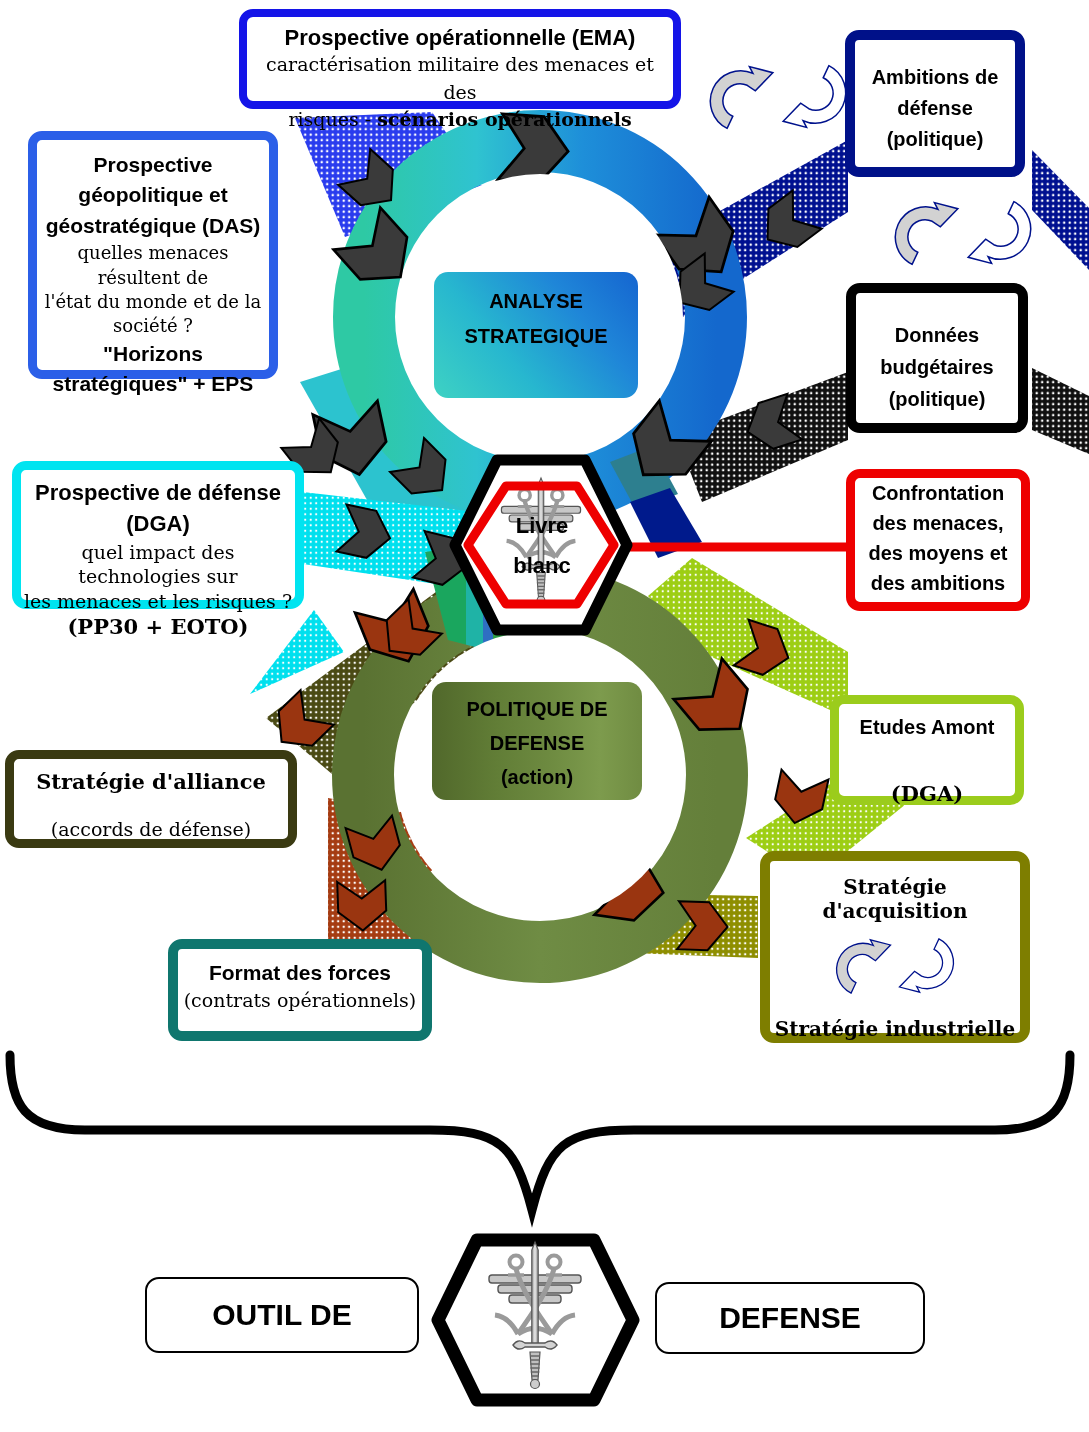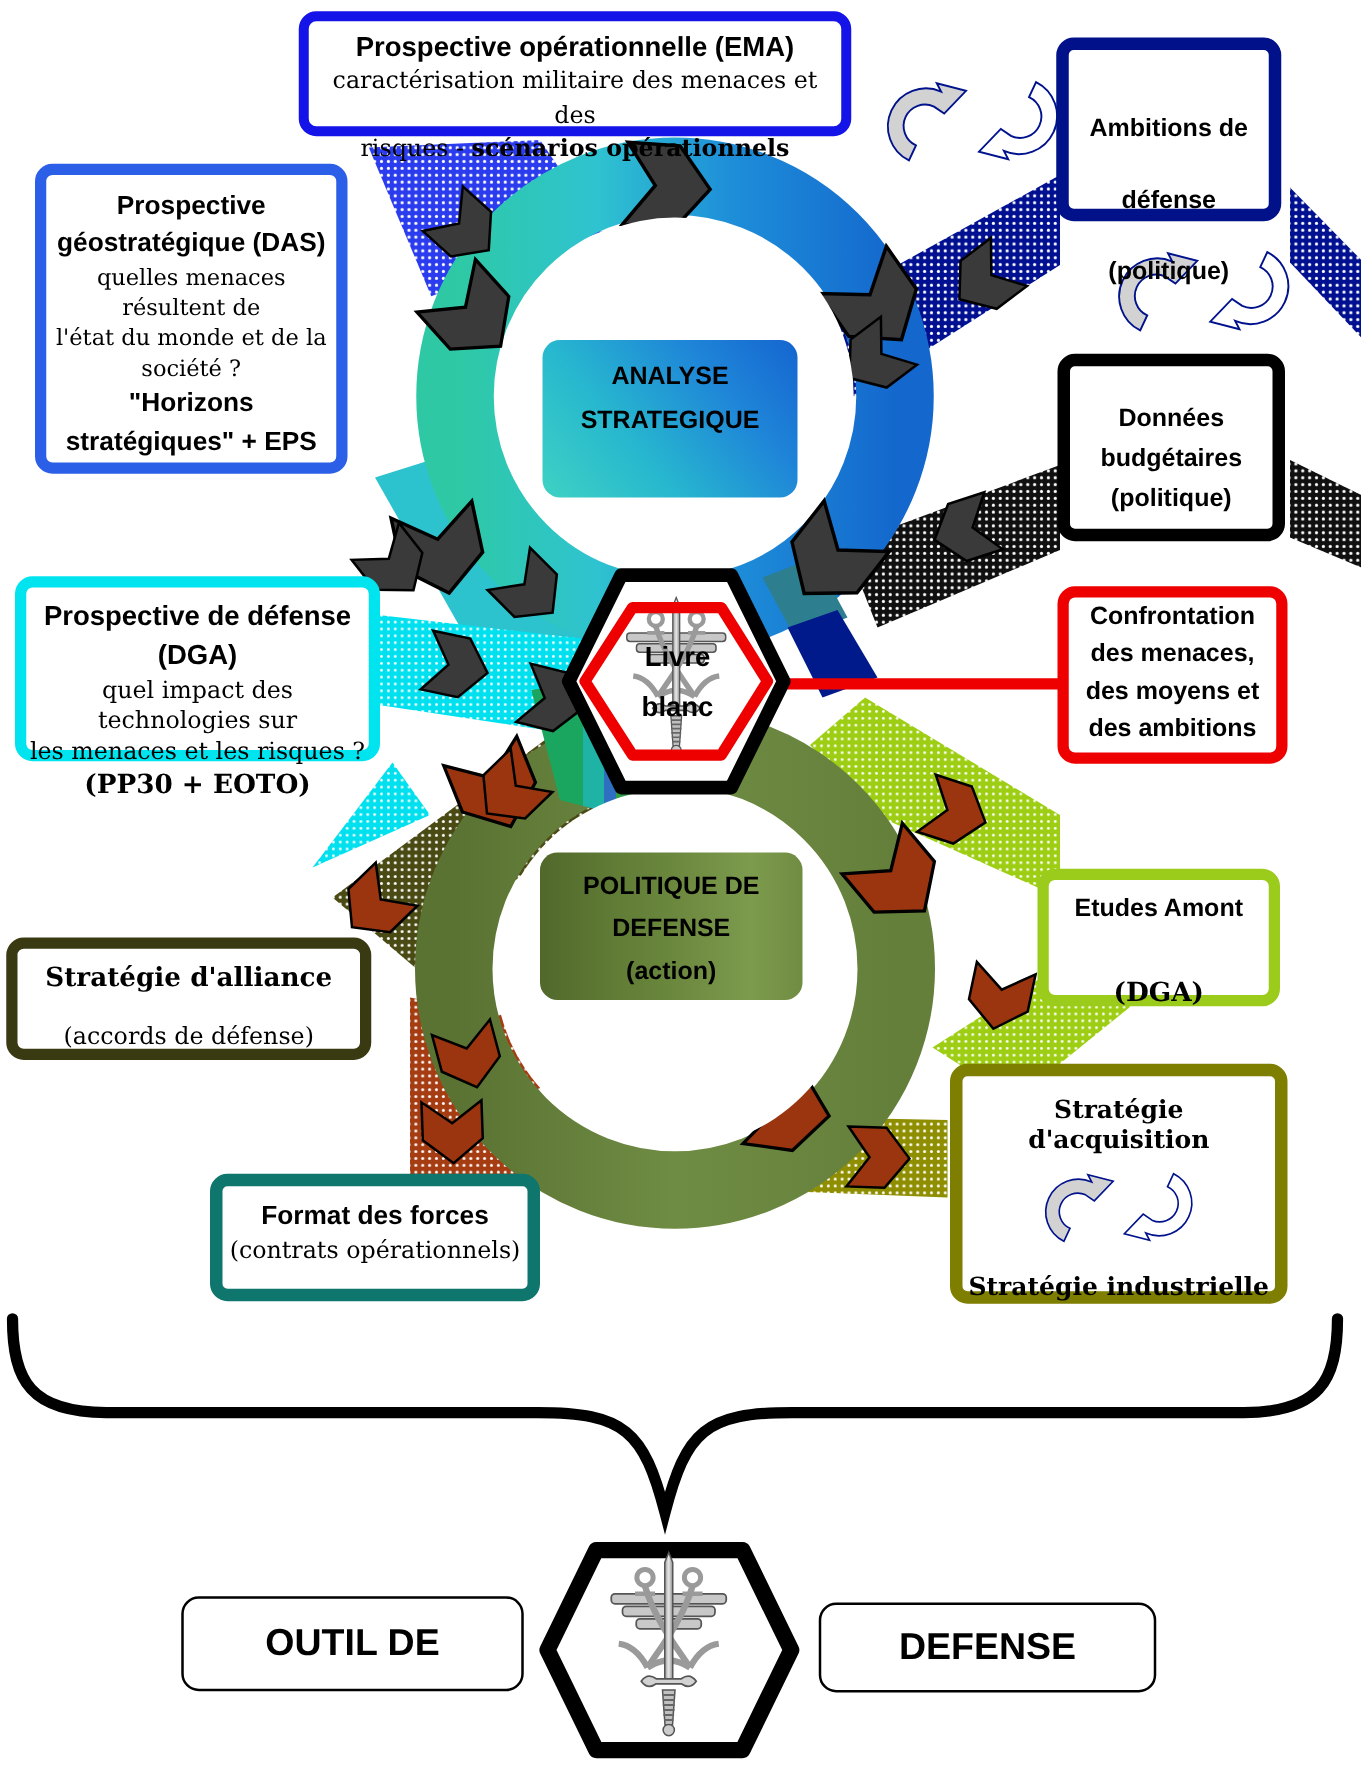--- a/index.html
+++ b/index.html
@@ -10,21 +10,21 @@
   .ln{display:block;}
   .sans-b{font-family:"Liberation Sans",sans-serif;font-weight:bold;}
   .serif{font-family:"DejaVu Serif","Liberation Serif",serif;}
   .serif-b{font-family:"DejaVu Serif","Liberation Serif",serif;font-weight:bold;}
 
   .ema{left:239px;top:9px;width:442px;height:100px;border:8px solid #1414e8;padding-top:8px;}
   .ema .t1{font-size:22px;}
   .ema .t2,.ema .t3{font-size:19px;line-height:1.45;}
 
   .ambitions{left:845px;top:30px;width:180px;height:147px;border:10px solid #001189;padding-top:22px;}
-  .ambitions .ln{font-size:20px;line-height:1.55;margin-top:26px;}
+  .ambitions .ln{font-size:20px;line-height:1.55;}
 
   .das{left:28px;top:131px;width:250px;height:248px;border:9px solid #2b5fe8;padding-top:10px;}
   .das .h{font-size:21px;line-height:1.45;}
   .das .q{font-size:18px;line-height:1.35;}
   .das .t{font-size:21px;line-height:1.45;}
 
   .donnees{left:846px;top:283px;width:182px;height:150px;border:10px solid #000000;padding-top:26px;}
   .donnees .ln{font-size:20px;line-height:1.6;}
 
   .dga{left:12px;top:461px;width:292px;height:148px;border:9px solid #00e4f0;padding-top:8px;}
@@ -259,20 +259,21 @@
 </div>
 
 <div class="box ambitions">
   <span class="ln sans-b">Ambitions de</span>
   <span class="ln sans-b">défense</span>
   <span class="ln sans-b">(politique)</span>
 </div>
 
 <div class="box das">
   <span class="ln sans-b h">Prospective</span>
+  <span class="ln sans-b h">géopolitique et</span>
   <span class="ln sans-b h">géostratégique (DAS)</span>
   <span class="ln serif q">quelles menaces résultent de</span>
   <span class="ln serif q">l'état du monde  et de la</span>
   <span class="ln serif q">société ?</span>
   <span class="ln sans-b t">"Horizons</span>
   <span class="ln sans-b t">stratégiques" + EPS</span>
 </div>
 
 <div class="box donnees">
   <span class="ln sans-b">Données</span>

